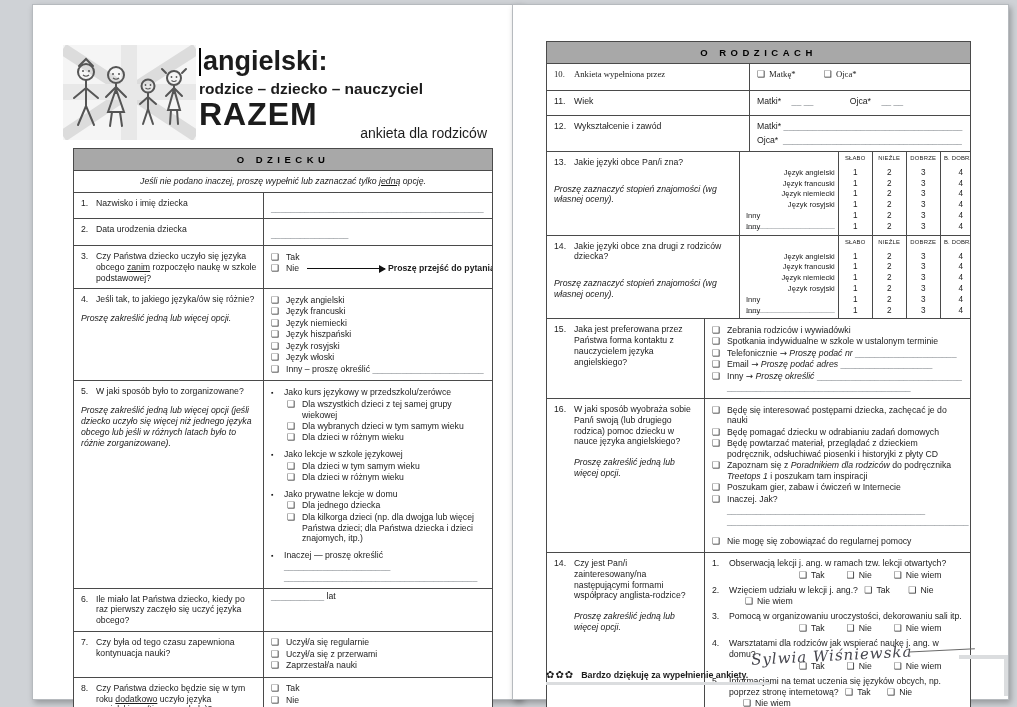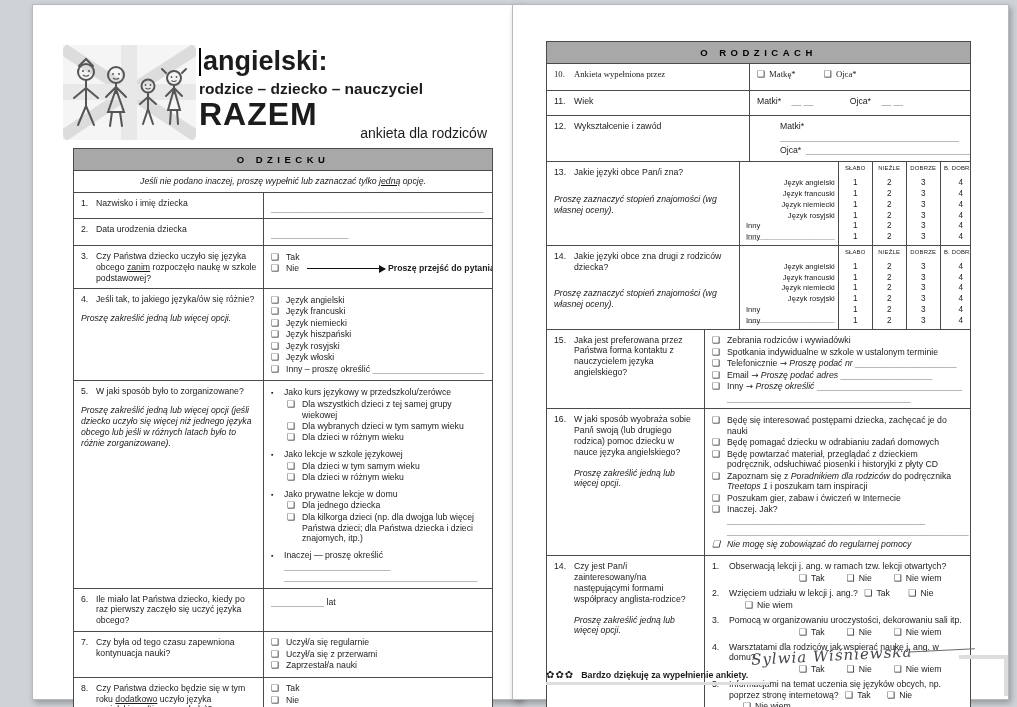--- a/index.html
+++ b/index.html
@@ -317,21 +317,21 @@
       </div>
     </div>
 
     <div class="trow" style="min-height:36px;">
       <div class="qcell wL">
         <div class="q">
             <span class="qn">6.</span>
             <span class="qt">Ile miało lat Państwa dziecko, kiedy po raz pierwszy zaczęło się uczyć języka obcego?</span>
           </div>
       </div>
-      <div class="acell" style="padding-top:8px;">
+      <div class="acell" style="padding-top:2px;">
         <span class="blank">___________</span><span> lat</span>
       </div>
     </div>
 
     <div class="trow" style="min-height:42px;">
       <div class="qcell wL">
         <div class="q">
             <span class="qn">7.</span>
             <span class="qt">Czy była od tego czasu zapewniona kontynuacja nauki?</span>
           </div>
@@ -406,21 +406,21 @@
           </div>
       </div>
       <div class="acell">
         <span>Matki*</span>
         <span class="blank" style="margin-left:8px;">__ __</span>
         <span style="margin-left:34px;">Ojca*</span>
         <span class="blank" style="margin-left:8px;">__ __</span>
       </div>
     </div>
 
-    <div class="trow" style="min-height:36px;gap:23px;">
+    <div class="trow" style="min-height:36px;">
       <div class="qcell wR1">
         <div class="q">
             <span class="qn2">12.</span>
             <span class="qt">Wykształcenie i zawód</span>
           </div>
       </div>
       <div class="acell">
         <div><span>Matki*</span> <span class="blank">_____________________________________</span></div>
         <div style="margin-top:3px;"><span>Ojca*</span>&nbsp;&nbsp;<span class="blank">_____________________________________</span></div>
       </div>
@@ -599,21 +599,21 @@
           </div>
         <div class="chk">
             <span class="cb"></span>
             <span class="ct">Poszukam gier, zabaw i ćwiczeń w Internecie</span>
           </div>
         <div class="chk">
             <span class="cb"></span>
             <span class="ct"><span>Inaczej. Jak? </span><span class="blank">_________________________________________</span></span>
           </div>
         <div style="margin-left:15px;"><span class="blank">__________________________________________________</span></div>
-        <div class="chk" style="margin-top:2px;font-style:italic;">
+        <div class="chk" style="margin-top:9px;">
             <span class="cb"></span>
             <span class="ct">Nie mogę się zobowiązać do regularnej pomocy</span>
           </div>
       </div>
     </div>
 
     <div class="trow" style="min-height:132px;">
       <div class="qcell wR3">
         <div class="q">
             <span class="qn2">14.</span>

